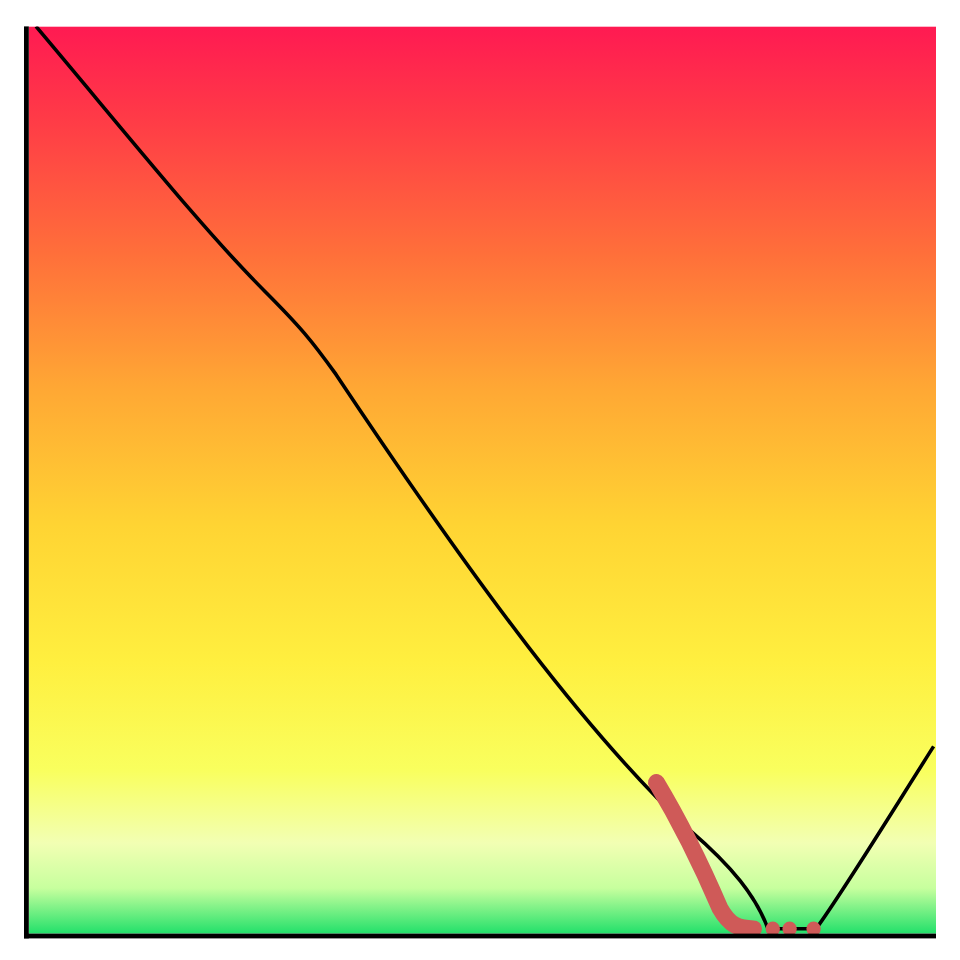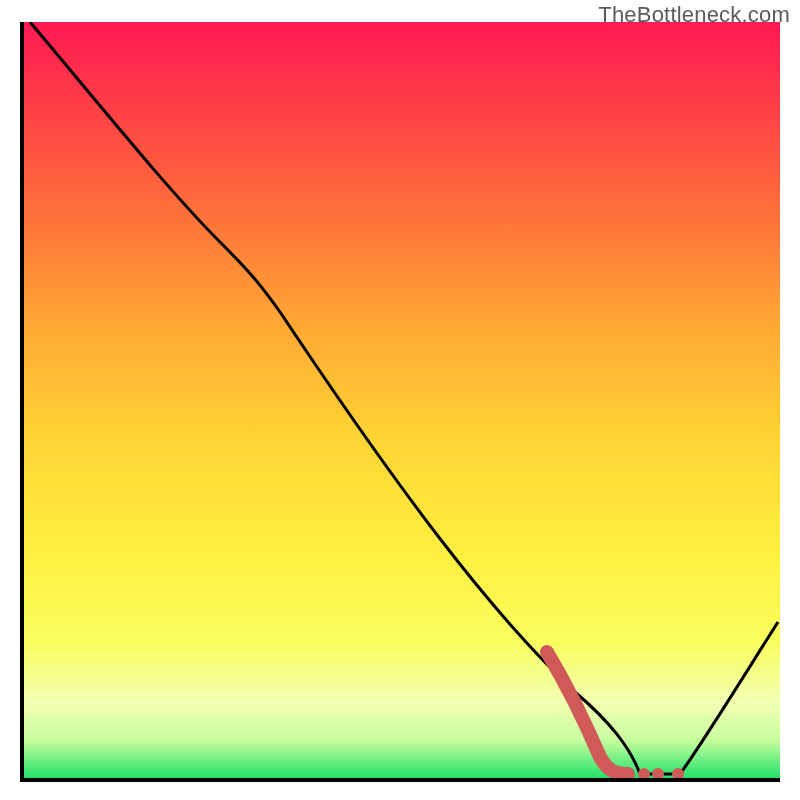--- a/index.html
+++ b/index.html
@@ -40,21 +40,20 @@
     top: 22px;
     width: 760px;
     height: 760px;
   }
   .gradient-rect { }
 </style>
 </head>
 <body>
 <div class="frame">
 
-  <div class="watermark">TheBottleneck.com</div>
 
   <svg class="plot" viewBox="0 0 760 760" preserveAspectRatio="none">
     <defs>
       <linearGradient id="bg-grad" x1="0" y1="0" x2="0" y2="1">
         <stop offset="0%" stop-color="#ff1a52"></stop>
         <stop offset="10%" stop-color="#ff3a47"></stop>
         <stop offset="25%" stop-color="#ff6f3a"></stop>
         <stop offset="40%" stop-color="#ffa834"></stop>
         <stop offset="55%" stop-color="#ffd433"></stop>
         <stop offset="70%" stop-color="#ffef3f"></stop>

